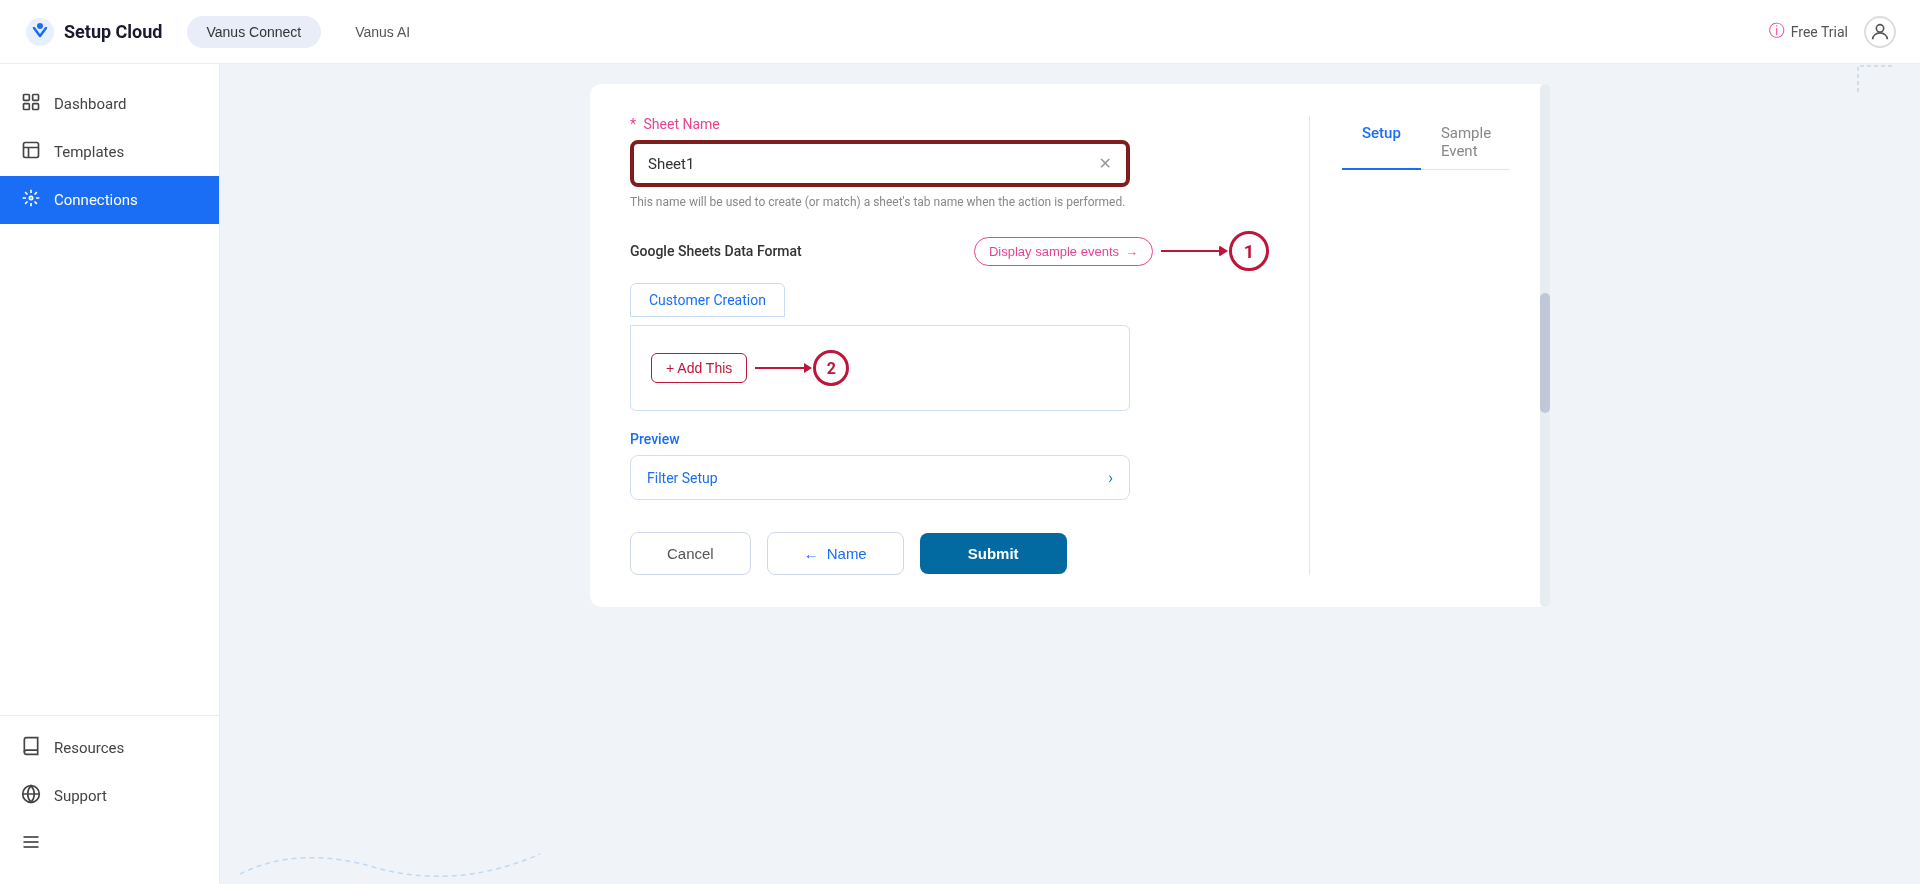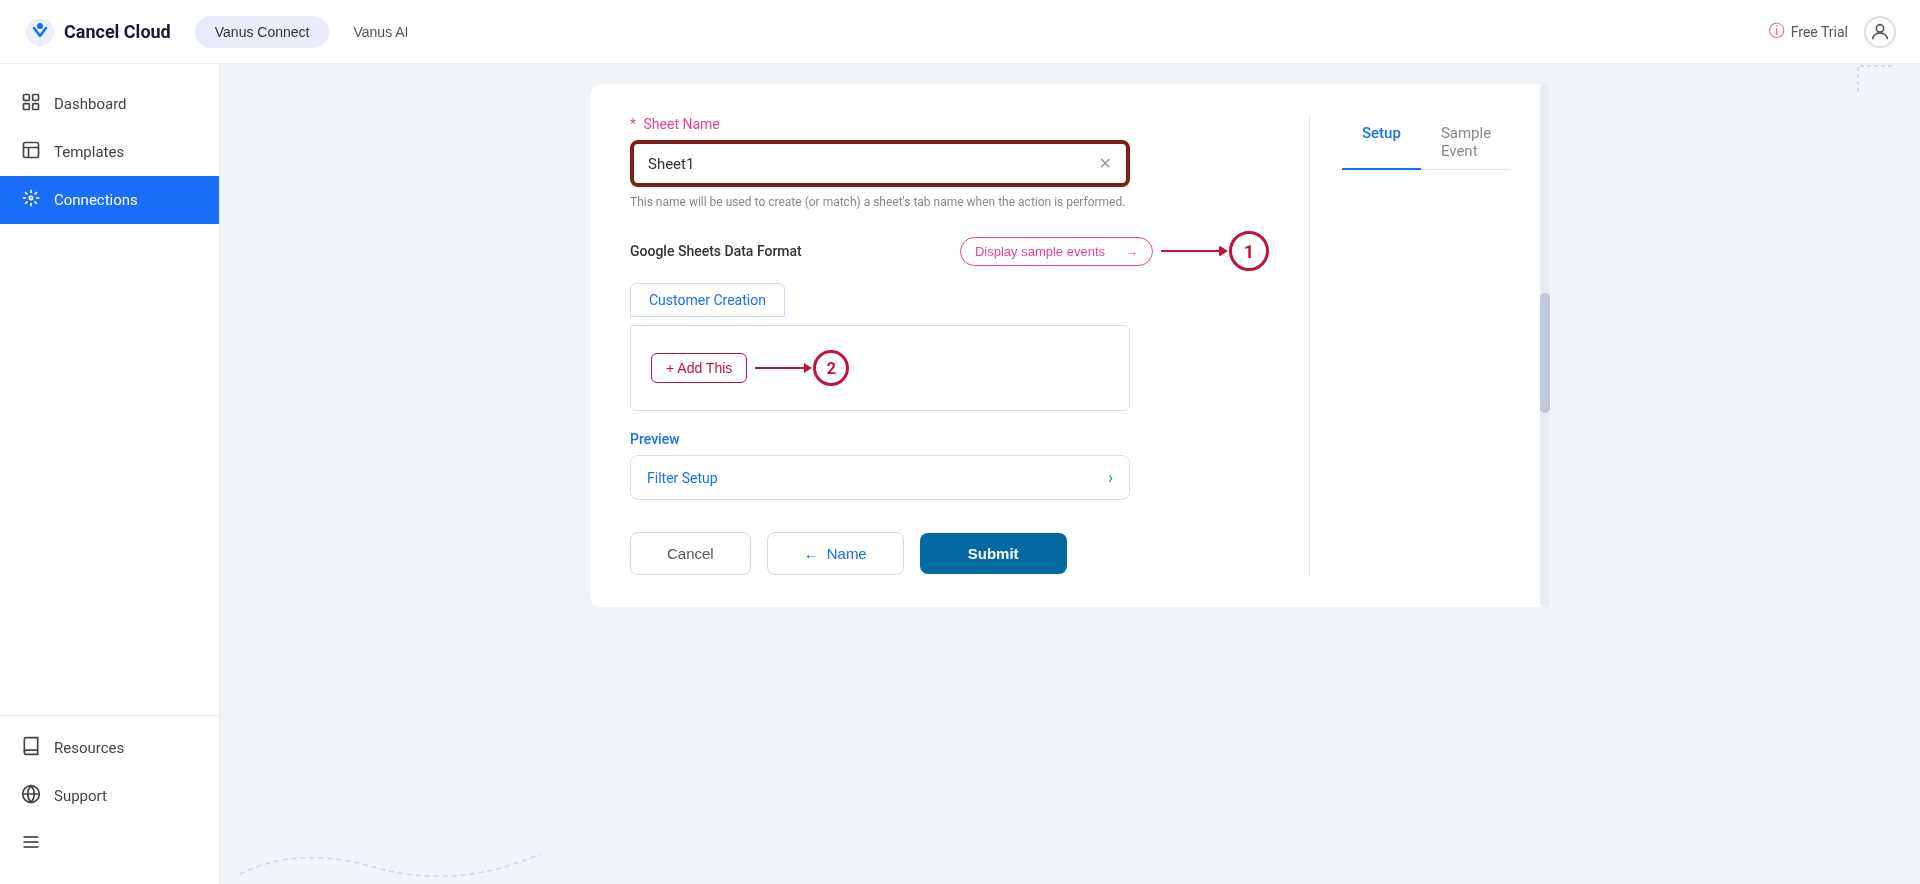--- a/index.html
+++ b/index.html
@@ -7,21 +7,21 @@
 
     
     .header {
       display: flex; align-items: center; justify-content: space-between;
       background: #fff; padding: 0 24px; height: 64px;
       border-bottom: 1px solid #e8edf2; position: fixed; top: 0; left: 0; right: 0; z-index: 100;
     }
     .header-left { display: flex; align-items: center; gap: 24px; }
     .logo { display: flex; align-items: center; gap: 8px; font-weight: 700; font-size: 18px; color: #1a1a2e; }
     .logo-icon { width: 32px; height: 32px; }
-    .nav-tabs { display: flex; gap: 4px; }
+    .nav-tabs { display: flex; gap: 14px; }
     .nav-tab {
       padding: 8px 20px; border-radius: 20px; font-size: 14px; cursor: pointer;
       color: #555; border: none; background: transparent;
     }
     .nav-tab.active { background: #e8edf8; color: #333; font-weight: 500; }
     .header-right { display: flex; align-items: center; gap: 16px; }
     .free-trial { display: flex; align-items: center; gap: 6px; color: #555; font-size: 14px; cursor: pointer; }
     .free-trial-icon { color: #e84393; font-size: 16px; }
     .user-avatar { width: 32px; height: 32px; border-radius: 50%; border: 2px solid #ddd; display: flex; align-items: center; justify-content: center; color: #555; font-size: 20px; cursor: pointer; }
 
@@ -78,21 +78,21 @@
     .field-input-clear { color: #999; cursor: pointer; font-size: 16px; }
     .field-hint { font-size: 12px; color: #888; margin-top: 6px; max-width: 500px; line-height: 1.5; }
 
     .data-format-row {
       display: flex; align-items: center; justify-content: space-between;
       max-width: 780px; margin-top: 20px; margin-bottom: 12px;
     }
     .data-format-label { font-size: 14px; color: #333; font-weight: 500; }
 
     .display-sample-btn {
-      display: flex; align-items: center; gap: 20px; padding: 6px 14px;
+      display: flex; align-items: center; gap: 6px; padding: 6px 14px;
       border: 1.5px solid #e84393; border-radius: 20px; color: #e84393;
       font-size: 13px; cursor: pointer; background: #fff; font-weight: 500;
       position: relative;
     }
 
     
     .annotation-area { display: flex; align-items: center; gap: 0; }
     .arrow-line {
       width: 60px; height: 2px; background: #c0153a; margin: 0 4px;
       position: relative; display: inline-block;
@@ -164,21 +164,21 @@
 <body>
 
 <header class="header">
   <div class="header-left">
     <div class="logo">
       <svg class="logo-icon" viewBox="0 0 32 32" fill="none" xmlns="http://www.w3.org/2000/svg">
         <circle cx="16" cy="16" r="14" fill="#e8f0fe"></circle>
         <path d="M10 12 L16 20 L22 12" stroke="#1a6ef5" stroke-width="2.5" stroke-linecap="round" stroke-linejoin="round" fill="none"></path>
         <circle cx="16" cy="10" r="3" fill="#1a6ef5"></circle>
       </svg>
-      <span>Cancel Cloud</span>
+      <span>Setup Cloud</span>
     </div>
     <nav class="nav-tabs">
       <button class="nav-tab active">Vanus Connect</button>
       <button class="nav-tab">Vanus AI</button>
     </nav>
   </div>
   <div class="header-right">
     <div class="free-trial">
       <span class="free-trial-icon">ⓘ</span>
       <span>Free Trial</span>

